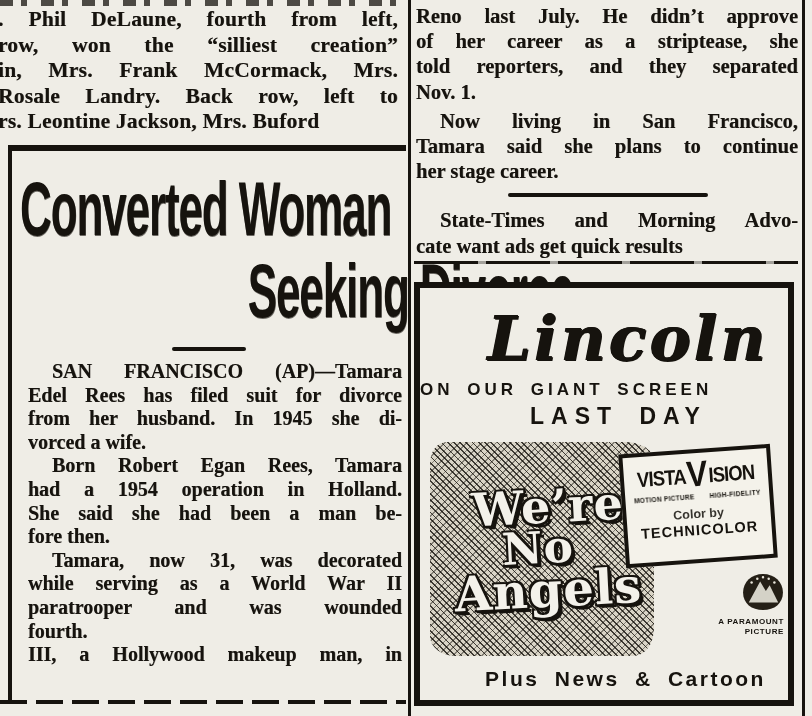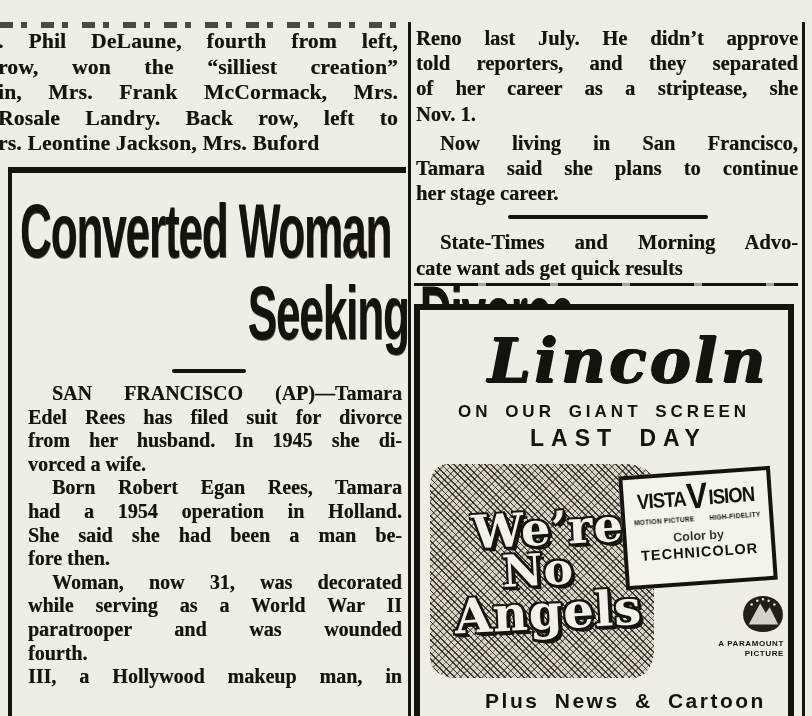--- a/index.html
+++ b/index.html
@@ -1,18 +1,18 @@
 <!DOCTYPE html>
 <html><head>
 <meta charset="utf-8">
 <style>
   * { margin:0; padding:0; box-sizing:border-box; }
   html,body { width:812px; height:716px; }
   body { background:#efede6; overflow:hidden; }
-  .page { position:relative; width:812px; height:668px; background:#efede6; color:#16130e;margin-top:22px; }
+  .page { position:relative; width:812px; height:668px; background:#efede6; color:#16130e; }
 
   
   .news { font-family:"Liberation Serif", serif; font-weight:bold; color:#16130e;
           text-shadow:0.4px 0.4px 0 rgba(22,19,14,.5); }
   .j  { text-align:justify; text-align-last:justify; }
   .jl { text-align:justify; text-align-last:left; }
   .ind{ text-indent:24px; }
 
   
   .vrule { position:absolute; background:#16130e; }
@@ -47,21 +47,21 @@
   .r-divider { margin:9px 0 0 92px; width:200px; }
   .promo { margin-top:11px; }
 
   
   .ad { position:absolute; left:414px; top:282px; width:380px; height:424px;
         border:6px solid #16130e; background:#efede6; }
   .theater { margin-top:16px; text-align:center;
     font-family:"DejaVu Serif", serif; font-style:italic; font-weight:bold;
     font-size:62px; line-height:70px; letter-spacing:3px; color:#16130e;
     text-shadow:1px 1px 0 #16130e, -0.5px 0 0 #16130e;padding-left:48px; }
-  .screen-line { margin-top:6px; text-align:center; font-family:"Liberation Sans", sans-serif;
+  .screen-line { margin-top:6px; text-align:left; font-family:"Liberation Sans", sans-serif;
     font-weight:bold; font-size:17px; letter-spacing:4px; word-spacing:5px; }
   .day-line { margin-top:3px; text-align:center; font-family:"Liberation Sans", sans-serif;
     font-weight:bold; font-size:23px; letter-spacing:7px; word-spacing:8px;padding-left:29px; }
   .art { position:relative; margin-top:7px; height:228px; }
   .blob { position:absolute; left:10px; top:5px; width:224px; height:214px;
     border-radius:16px 30px 20px 26px / 22px 18px 28px 20px;
     background:
       repeating-linear-gradient(45deg, rgba(22,19,14,.8) 0 1.3px, transparent 1.3px 4.4px),
       repeating-linear-gradient(135deg, rgba(22,19,14,.45) 0 1.2px, transparent 1.2px 5.2px),
       #d9d4c6; }
@@ -130,35 +130,35 @@
       <div class="ln j ind">SAN FRANCISCO (AP)—Tamara</div>
       <div class="ln j">Edel Rees has filed suit for divorce</div>
       <div class="ln j">from her husband. In 1945 she di-</div>
       <div class="ln jl">vorced a wife.</div>
 
       <div class="ln j ind">Born Robert Egan Rees, Tamara</div>
       <div class="ln j">had a 1954 operation in Holland.</div>
       <div class="ln j">She said she had been a man be-</div>
       <div class="ln jl">fore then.</div>
 
-      <div class="ln j ind">Woman, now 31, was decorated</div>
+      <div class="ln j ind">Tamara, now 31, was decorated</div>
       <div class="ln j">while serving as a World War II</div>
       <div class="ln j">paratrooper and was wounded</div>
       <div class="ln jl">fourth.</div>
 
       <div class="ln j">III, a Hollywood makeup man, in</div>
     </div>
   </div>
 
   <div class="dash-rule" style="left:0; top:700px; width:406px;"></div>
 
   <div class="rcol news">
     <div class="ln j">Reno last July. He didn’t approve</div>
+    <div class="ln j">of her career as a striptease, she</div>
     <div class="ln j">told reporters, and they separated</div>
-    <div class="ln j">of her career as a striptease, she</div>
     <div class="ln jl">Nov. 1.</div>
 
     <div class="ln j ind" style="margin-top:4px;">Now living in San Francisco,</div>
     <div class="ln j">Tamara said she plans to continue</div>
     <div class="ln jl">her stage career.</div>
 
     <div class="divider-short r-divider"></div>
 
     <div class="promo">
       <div class="ln j ind">State-Times and Morning Advo-</div>

